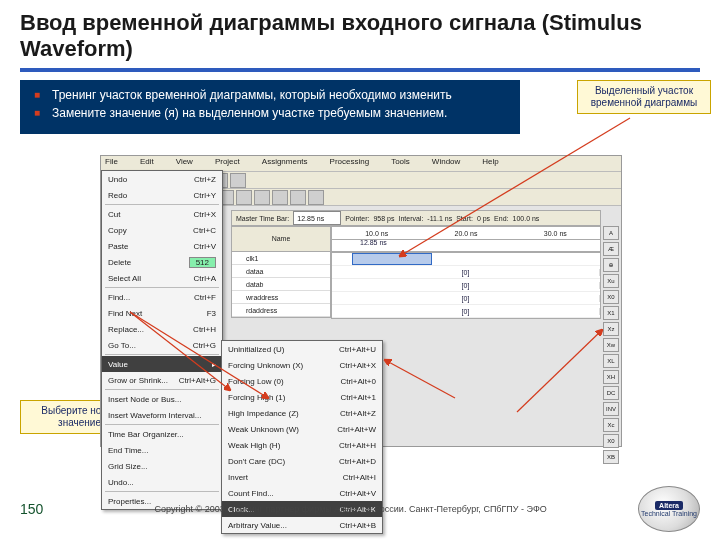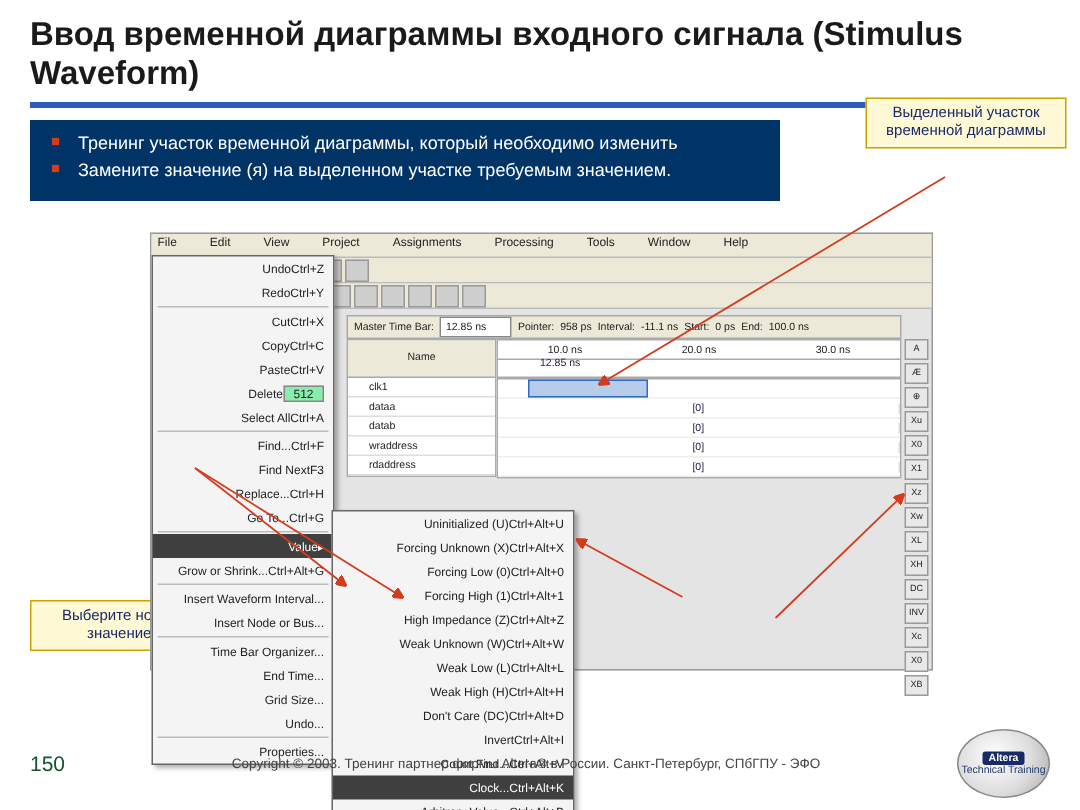--- a/index.html
+++ b/index.html
@@ -112,21 +112,21 @@
     left: 0px;
     width: 120px;
     background: #f4f4f4;
     border: 1px solid #666;
     box-shadow: 2px 2px 3px rgba(0,0,0,0.3);
     font-size: 8px;
   }
   .menu-item {
     padding: 2px 6px;
     display: flex;
-    justify-content: flex-end;
+    justify-content: space-between;
     align-items: center;
     height: 12px;
   }
   .menu-item.hl {
     background: #404040;
     color: white;
   }
   .menu-sep {
     height: 1px;
     background: #bbb;
@@ -309,21 +309,21 @@
 <div class="title">Ввод временной диаграммы входного сигнала (Stimulus Waveform)</div>
 <div class="title-rule"></div>
 
 <div class="highlight-box">
   <ul>
     <li>Тренинг участок временной диаграммы, который необходимо изменить</li>
     <li>Замените значение (я) на выделенном участке требуемым значением.</li>
   </ul>
 </div>
 
-<div class="callout" style="top:65px; left:577px; width:120px;">Выделенный участок временной диаграммы</div>
+<div class="callout" style="top:80px; left:577px; width:120px;">Выделенный участок временной диаграммы</div>
 <div class="callout" style="top:400px; left:20px; width:105px;">Выберите новое значение</div>
 <div class="callout" style="top:400px; left:395px; width:120px;">Соответствующие иконки на панели инструментов</div>
 
 <div class="screenshot">
   <div class="menubar">
     <span>File</span>
     <span>Edit</span>
     <span>View</span>
     <span>Project</span>
     <span>Assignments</span>
@@ -406,24 +406,24 @@
     <div class="menu-item hl">
         <span>Value</span>
         <span>▸</span>
       </div>
     <div class="menu-item">
         <span>Grow or Shrink...</span>
         <span>Ctrl+Alt+G</span>
       </div>
     <div class="menu-sep"></div>
     <div class="menu-item">
+        <span>Insert Node or Bus...</span>
+      </div>
+    <div class="menu-item">
         <span>Insert Waveform Interval...</span>
-      </div>
-    <div class="menu-item">
-        <span>Insert Node or Bus...</span>
       </div>
     <div class="menu-sep"></div>
     <div class="menu-item">
         <span>Time Bar Organizer...</span>
       </div>
     <div class="menu-item">
         <span>End Time...</span>
       </div>
     <div class="menu-item">
         <span>Grid Size...</span>
@@ -454,24 +454,20 @@
         <span>Forcing High (1)</span>
         <span>Ctrl+Alt+1</span>
       </div>
     <div class="menu-item">
         <span>High Impedance (Z)</span>
         <span>Ctrl+Alt+Z</span>
       </div>
     <div class="menu-item">
         <span>Weak Unknown (W)</span>
         <span>Ctrl+Alt+W</span>
-      </div>
-    <div class="menu-item">
-        <span>Weak Low (L)</span>
-        <span>Ctrl+Alt+L</span>
       </div>
     <div class="menu-item">
         <span>Weak High (H)</span>
         <span>Ctrl+Alt+H</span>
       </div>
     <div class="menu-item">
         <span>Don't Care (DC)</span>
         <span>Ctrl+Alt+D</span>
       </div>
     <div class="menu-item">

